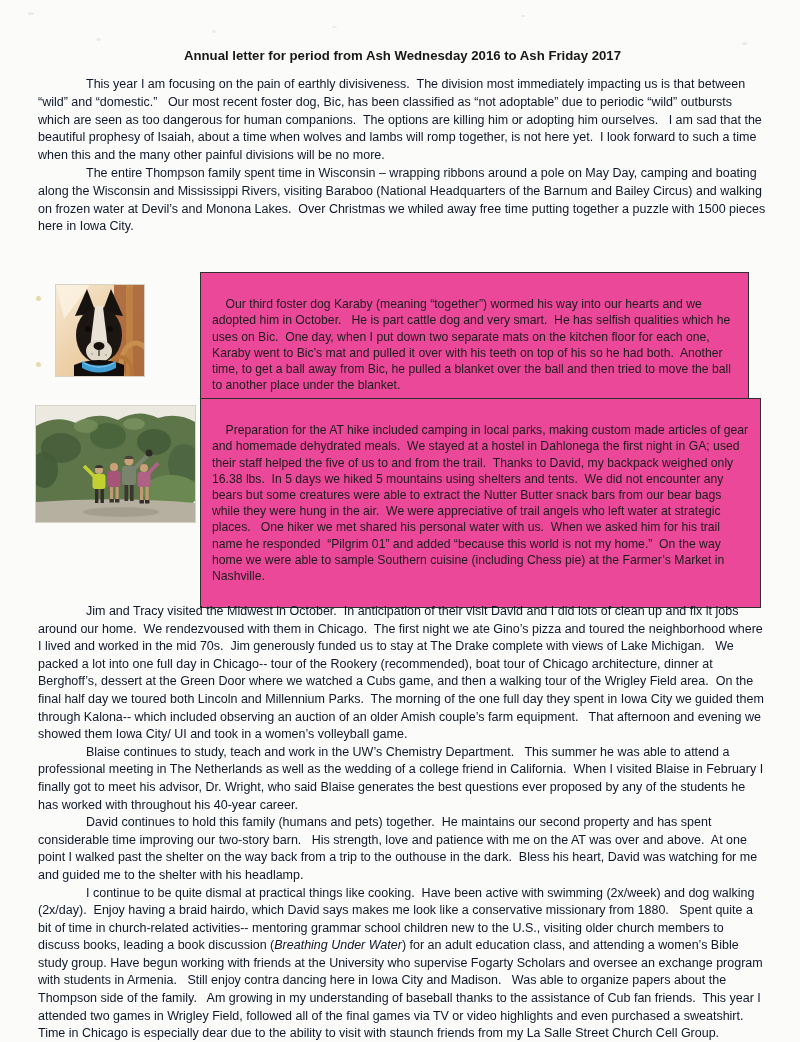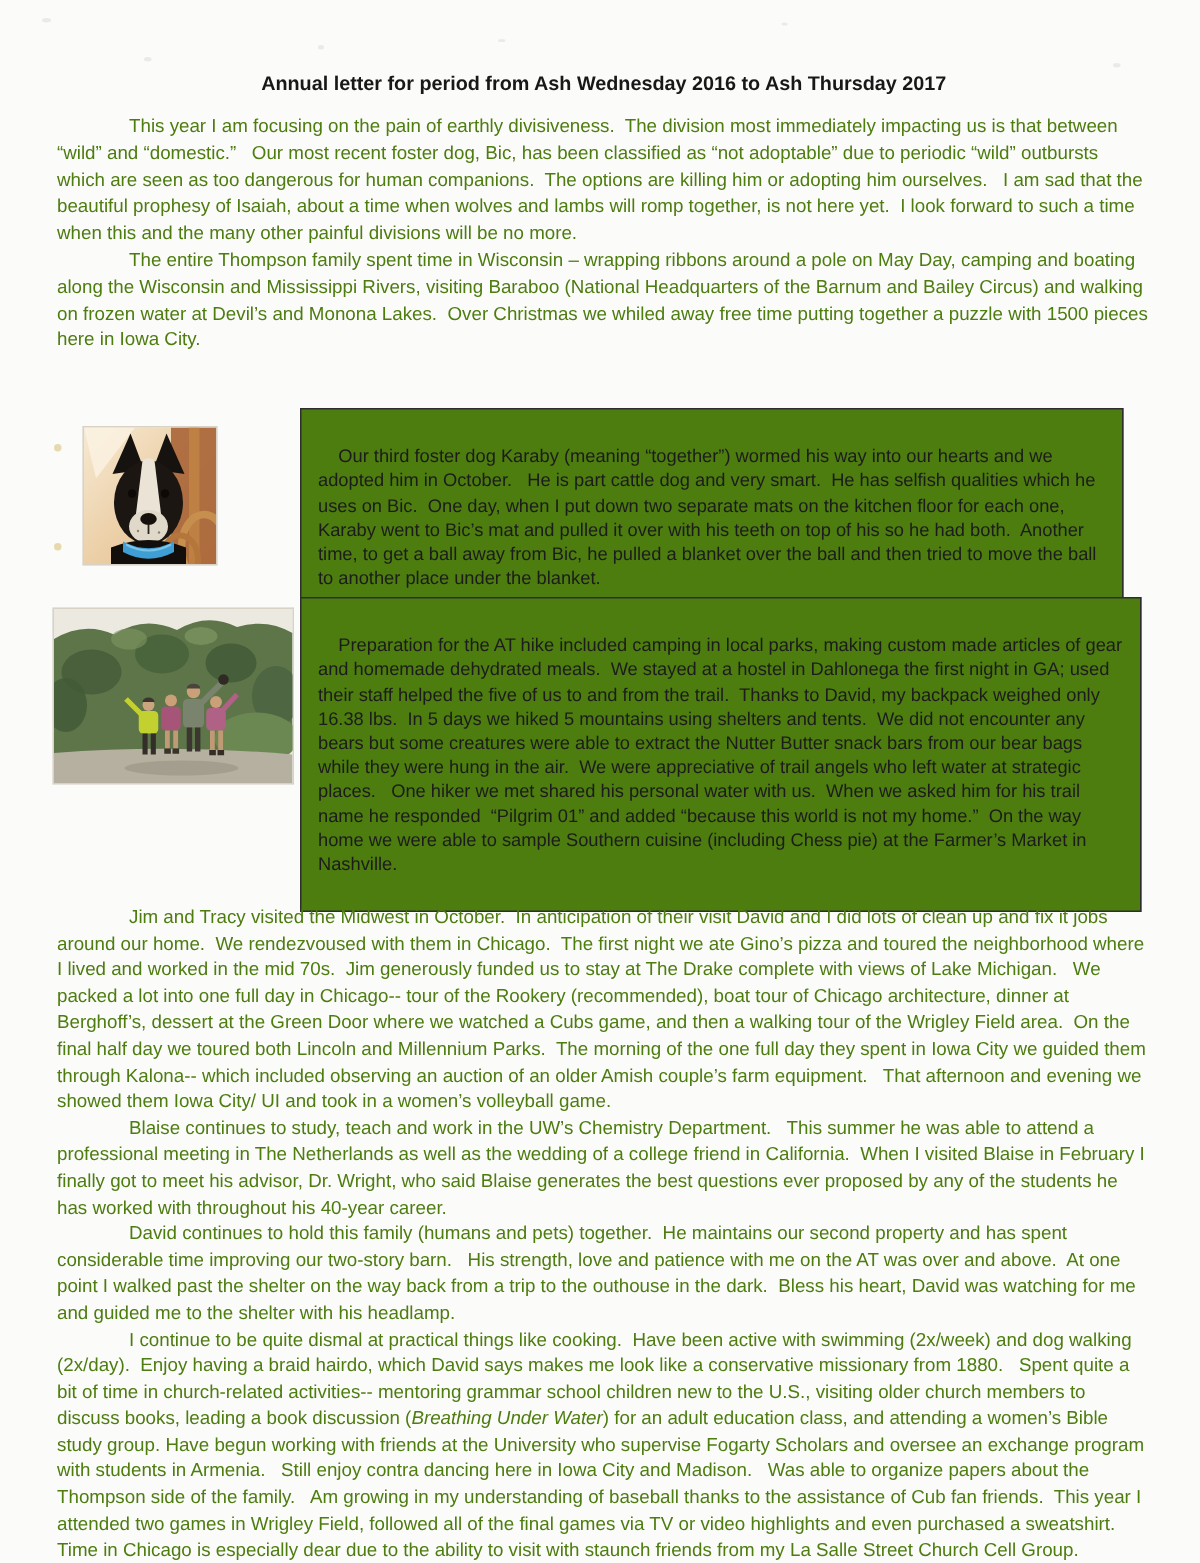--- a/index.html
+++ b/index.html
@@ -11,26 +11,26 @@
   .block { position:absolute; left:38px; width:729px; }
   .block-a { top:48px; }
   .block-b { top:603px; }
   .title {
     font-size:13.2px; font-weight:bold; text-align:center;
     margin:0 0 12px 0; line-height:16px; color:#181818;
   }
   .para {
     font-size:12.5px; line-height:17.8px; margin:0;
     text-indent:48px; white-space:pre-wrap; text-align:left;
-    color:#4d7c0f;
+    color:#0f172a;
   }
   .block-b .para { line-height:17.6px; }
   .textbox {
     position:absolute; box-sizing:border-box;
-    border:1.5px solid #2e2e2e; background:#4d7c0f;
+    border:1.5px solid #2e2e2e; background:#ec4899;
     padding:7px 11px; font-size:12.2px; line-height:16.2px;
     white-space:pre-wrap; color:#1c1c1c;
   }
   .box-karaby { left:200px; top:272px; width:549px; }
   .box-athike { left:200px; top:398px; width:561px; }
   .photo { position:absolute; display:block; border:1px solid #d8d2c6; background:#eee; }
   .photo svg { display:block; }
   .photo-dog { left:55px; top:284px; }
   .photo-hikers { left:35px; top:405px; }
   .speck { position:absolute; background:#444; border-radius:50%; opacity:.09; }
@@ -47,21 +47,21 @@
   <div class="speck" style="left:212px;top:30px;width:4px;height:3px;"></div>
   <div class="speck" style="left:332px;top:26px;width:5px;height:2px;"></div>
   <div class="speck" style="left:521px;top:15px;width:4px;height:2px;"></div>
   <div class="speck" style="left:742px;top:42px;width:5px;height:3px;"></div>
   <div class="speck warm" style="left:36px;top:296px;width:5px;height:5px;"></div>
   <div class="speck warm" style="left:36px;top:362px;width:5px;height:5px;"></div>
   <div class="artifact" style="left:735px;top:308px;">ʽ</div>
   <div class="artifact" style="left:724px;top:350px;">ʚ</div>
 
   <div class="block block-a">
-    <h1 class="title">Annual letter for period from Ash Wednesday 2016 to Ash Thursday 2017</h1>
+    <h1 class="title">Annual letter for period from Ash Wednesday 2016 to Ash Friday 2017</h1>
     <p class="para">This year I am focusing on the pain of earthly divisiveness.  The division most immediately impacting us is that between “wild” and “domestic.”   Our most recent foster dog, Bic, has been classified as “not adoptable” due to periodic “wild” outbursts which are seen as too dangerous for human companions.  The options are killing him or adopting him ourselves.   I am sad that the beautiful prophesy of Isaiah, about a time when wolves and lambs will romp together, is not here yet.  I look forward to such a time when this and the many other painful divisions will be no more.</p>
     <p class="para">The entire Thompson family spent time in Wisconsin – wrapping ribbons around a pole on May Day, camping and boating along the Wisconsin and Mississippi Rivers, visiting Baraboo (National Headquarters of the Barnum and Bailey Circus) and walking on frozen water at Devil’s and Monona Lakes.  Over Christmas we whiled away free time putting together a puzzle with 1500 pieces here in Iowa City.</p>
   </div>
 
   <figure class="photo photo-dog" style="margin:0;">
     <svg width="88" height="91" viewBox="0 0 88 91" xmlns="http://www.w3.org/2000/svg">
       <defs>
         <linearGradient id="warmbg" x1="0" y1="0" x2="1" y2="1">
           <stop offset="0" stop-color="#f7e9d3"></stop>
           <stop offset="0.5" stop-color="#ecd0a8"></stop>

